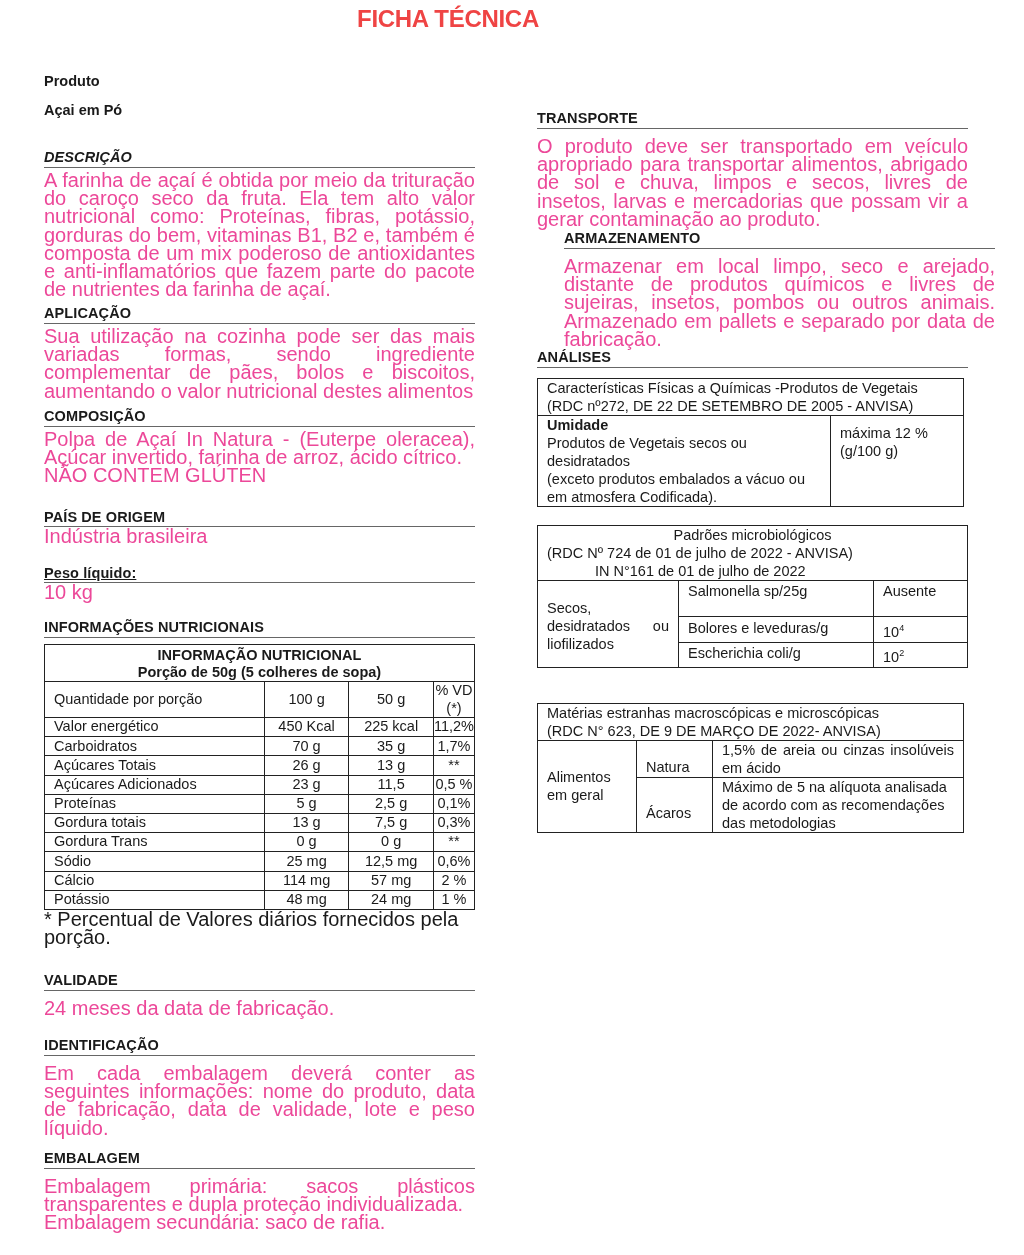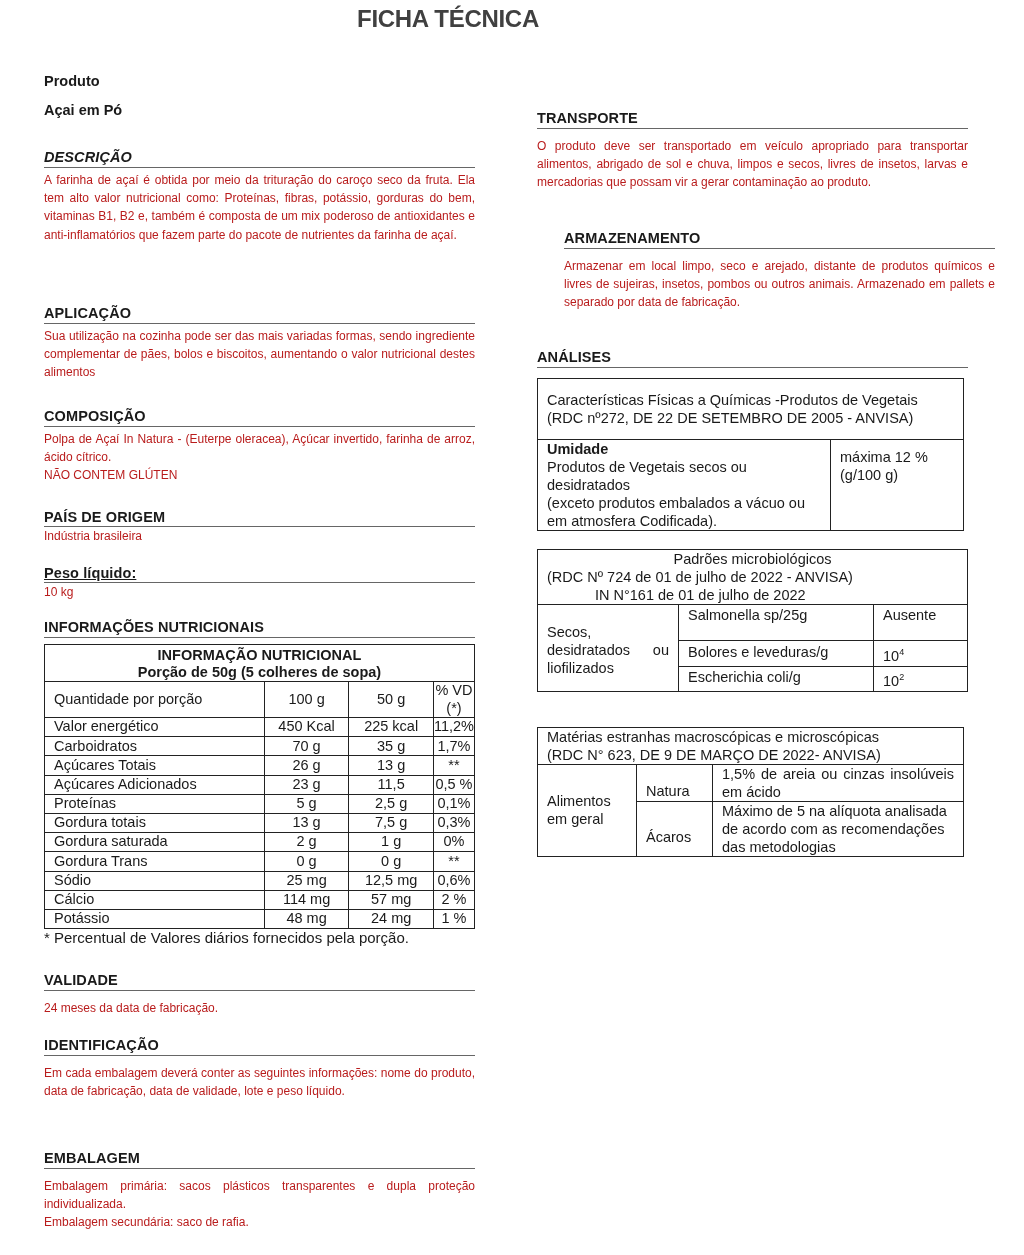--- a/index.html
+++ b/index.html
@@ -8,45 +8,45 @@
     position: relative;
     font-family: "Liberation Sans", sans-serif;
     color: #1a1a1a;
     font-size: 14.5px;
     line-height: 18px;
     overflow: hidden;
   }
   .title {
     position: absolute; left: 0; width: 896px; top: 4px;
     text-align: center; font-weight: bold; font-size: 24px; line-height: 30px;
-    letter-spacing: -0.3px; color: #404040;
+    letter-spacing: -0.3px; color: #ef4444;
   }
   .col { position: absolute; }
   .col-left { left: 44px; width: 431px; }
   .col-right { left: 537px; width: 431px; }
 
   .plain-label { font-weight: bold; font-size: 14.5px; line-height: 18px; }
   .sec-head {
     font-weight: bold; font-size: 14.5px; line-height: 18px;
     border-bottom: 1.5px solid #666; padding-bottom: 1px; margin-bottom: 3px;
     letter-spacing: 0.1px;
   }
   .sec-head.italic { font-style: italic; }
   .sec-head.tight { padding-bottom: 0; margin-bottom: 0; text-decoration: underline; }
-  .para { text-align: justify; font-size: 12px; line-height: 18.2px; color: #b91c1c; }
+  .para { text-align: justify; font-size: 20px; line-height: 18.2px; color: #ec4899; }
   .block { position: absolute; left: 0; width: 100%; }
 
   table { border-collapse: collapse; width: 100%; }
   td, th { border: 1.5px solid #222; font-weight: normal; }
 
   .nut-table { font-size: 14.5px; line-height: 17.5px; }
   .nut-table td { padding: 0 0 0 9px; height: 19.2px; }
   .nut-table td.num { text-align: center; padding: 0; }
   .nut-table .head-cell { text-align: center; font-weight: bold; padding: 2px 0 0 0; line-height: 17px; }
-  .footnote { font-size: 15px; line-height: 18px; margin-top: 0; }
+  .footnote { font-size: 20px; line-height: 18px; margin-top: 0; }
 
   .an-table { font-size: 14.5px; line-height: 18px; }
   .an-table td { padding: 1px 9px; vertical-align: top; }
   .center { text-align: center; }
 </style>
 </head>
 <body>
 
 <div class="title">FICHA TÉCNICA</div>
 
@@ -130,26 +130,20 @@
             <td class="num">2,5 g</td>
             <td class="num">0,1%</td>
           </tr>
       <tr>
             <td>Gordura totais</td>
             <td class="num">13 g</td>
             <td class="num">7,5 g</td>
             <td class="num">0,3%</td>
           </tr>
       <tr>
-            <td>Gordura saturada</td>
-            <td class="num">2 g</td>
-            <td class="num">1 g</td>
-            <td class="num">0%</td>
-          </tr>
-      <tr>
             <td>Gordura Trans</td>
             <td class="num">0 g</td>
             <td class="num">0 g</td>
             <td class="num">**</td>
           </tr>
       <tr>
             <td>Sódio</td>
             <td class="num">25 mg</td>
             <td class="num">12,5 mg</td>
             <td class="num">0,6%</td>
@@ -198,21 +192,21 @@
     <div class="sec-head" style="margin-bottom:8px;">ARMAZENAMENTO</div>
     <div class="para">Armazenar em local limpo, seco e arejado, distante de produtos químicos e livres de sujeiras, insetos, pombos ou outros animais. Armazenado em pallets e separado por data de fabricação.</div>
   </div>
 
   <div class="block" style="top:348px;">
     <div class="sec-head" style="margin-bottom:10px;">ANÁLISES</div>
 
     <table class="an-table" style="width:427px;">
       <tbody>
           <tr>
-        <td colspan="2" style="padding:12px 9px;">
+        <td colspan="2" style="padding:0 9px;">
           <div>Características Físicas a Químicas -Produtos de Vegetais</div>
           <div>(RDC nº272, DE 22 DE SETEMBRO DE 2005 - ANVISA)</div>
         </td>
       </tr>
       <tr>
         <td style="width:293px; padding:0 9px;">
           <div style="font-weight:bold;">Umidade</div>
           <div>Produtos de Vegetais secos ou desidratados</div>
           <div>(exceto produtos embalados a vácuo ou em atmosfera Codificada).</div>
         </td>

